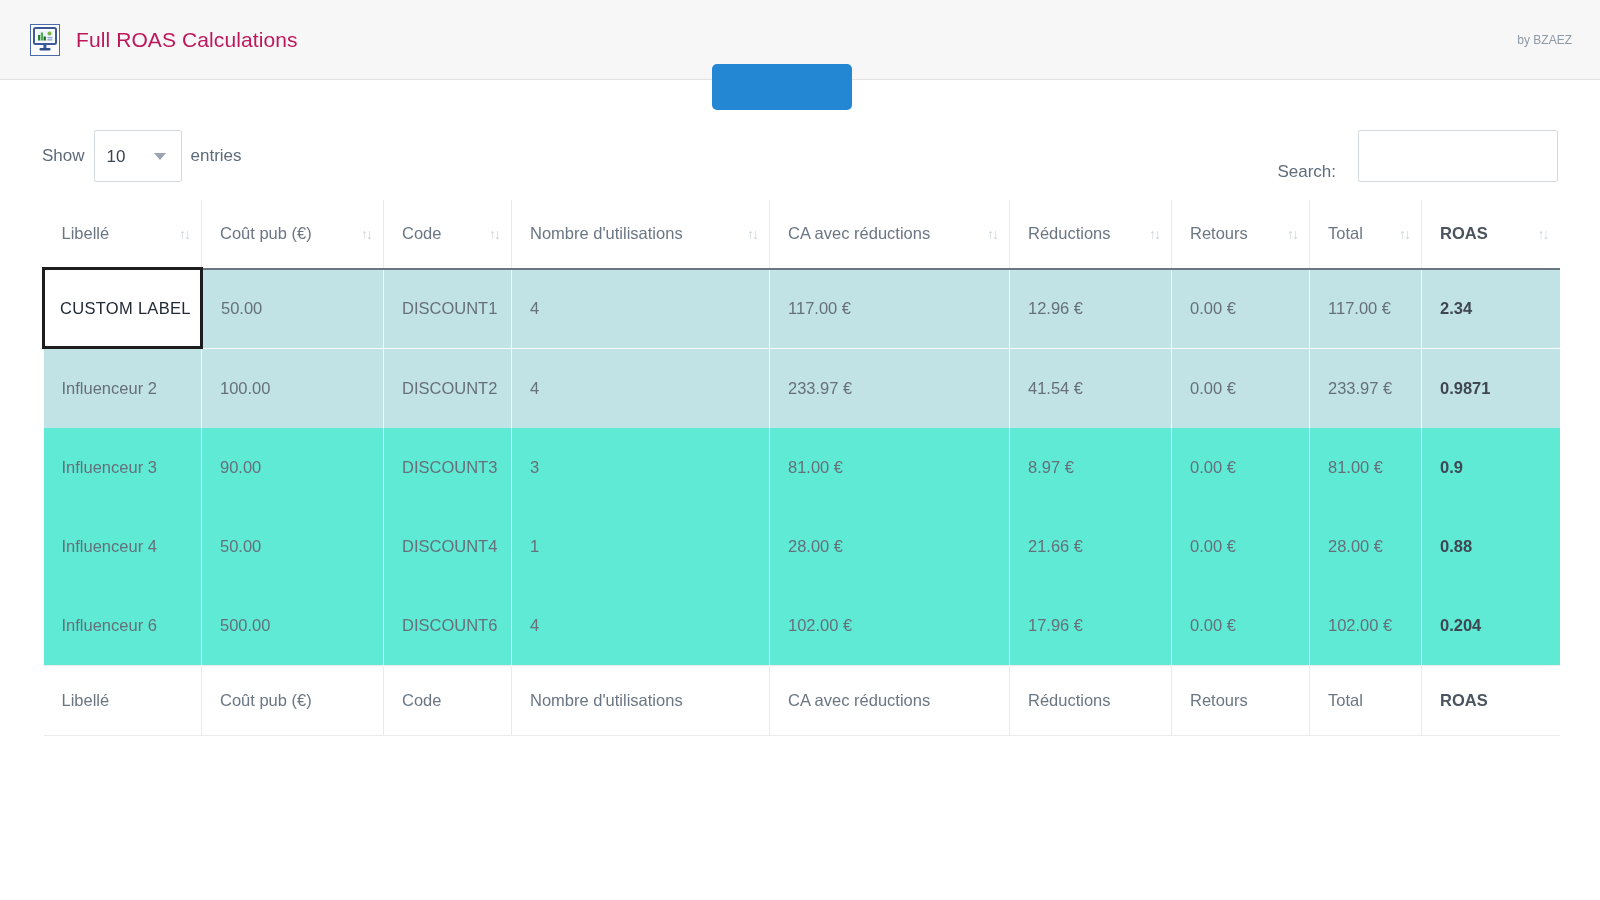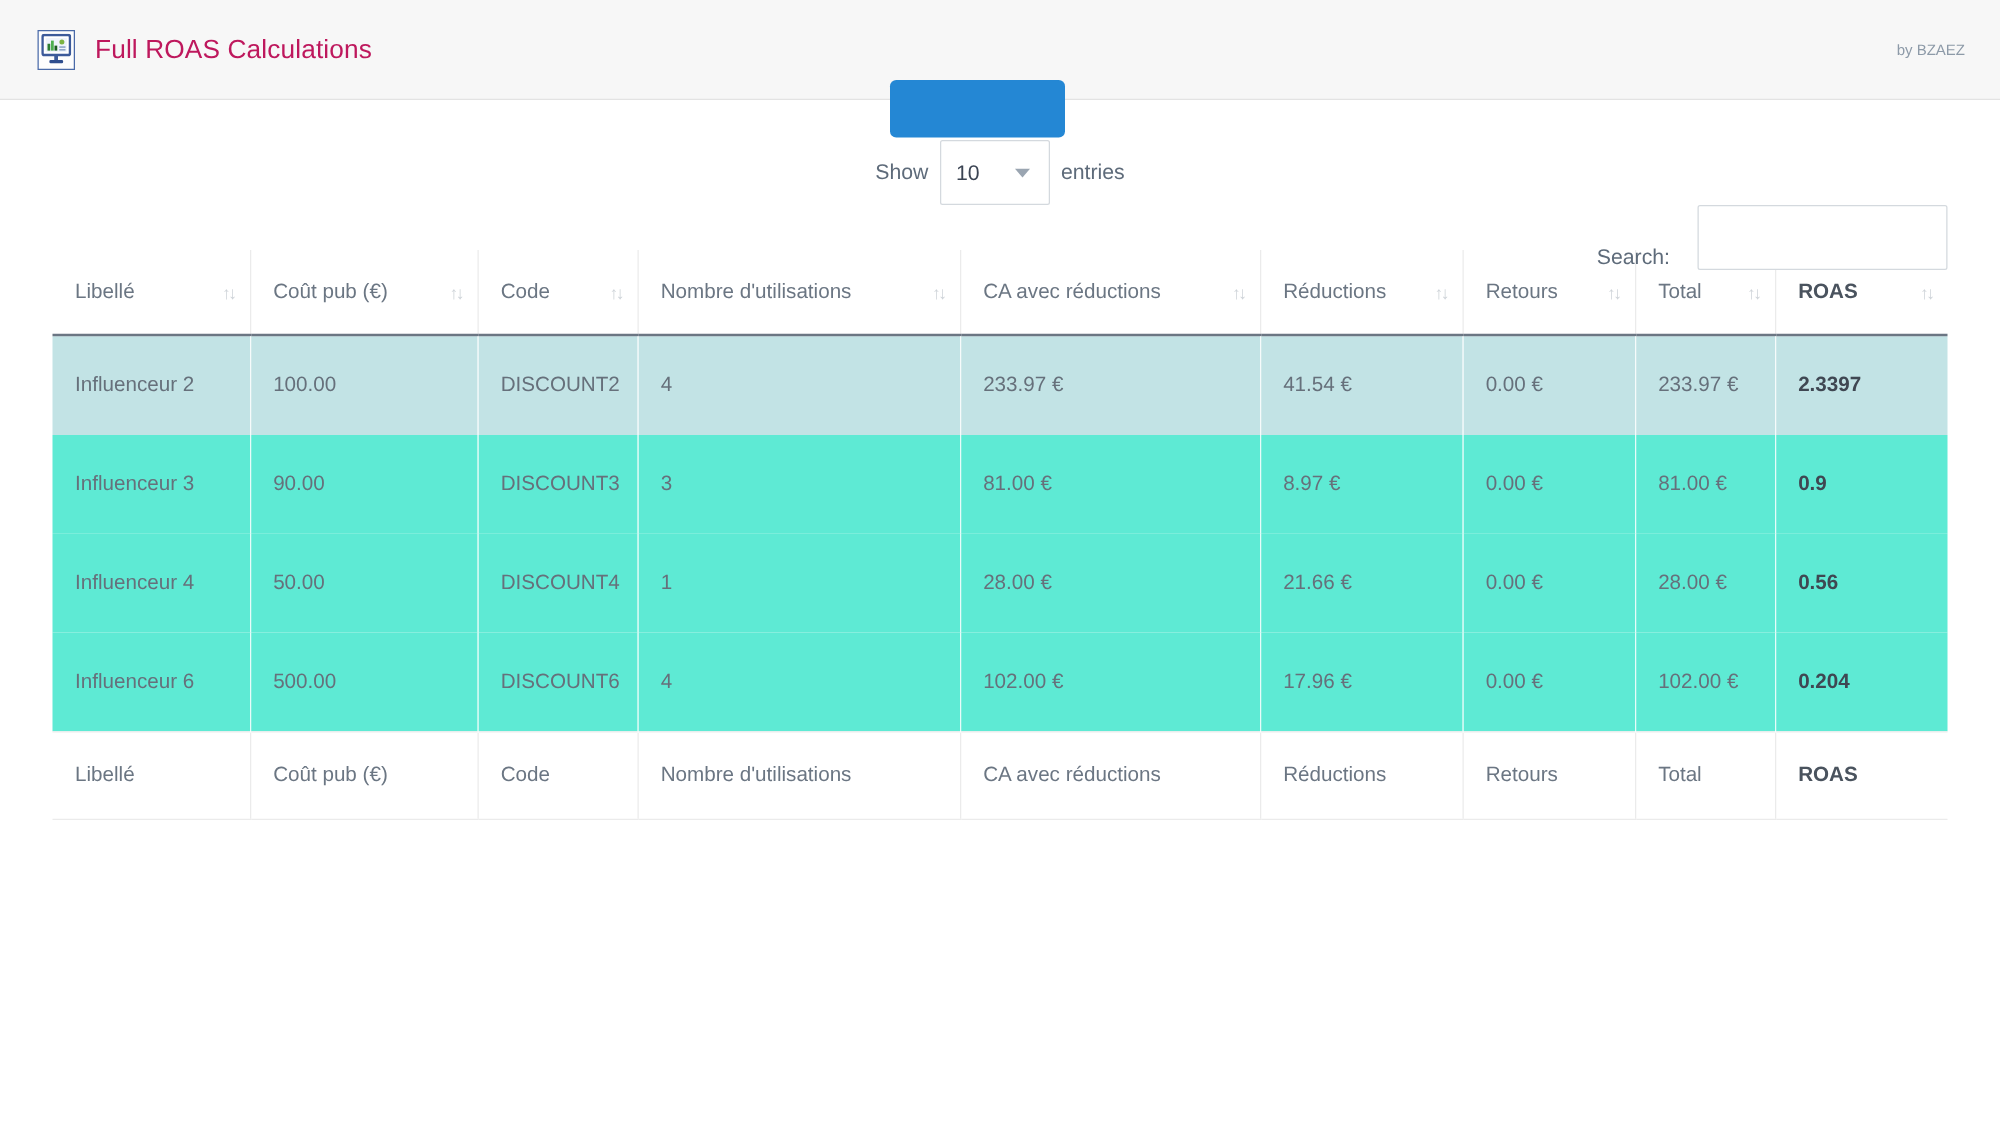--- a/index.html
+++ b/index.html
@@ -72,21 +72,20 @@
   }
 
   
   #datatable {
     padding: 0 42px;
   }
   #table-controls {
     display: flex;
     align-items: center;
     height: 88px;
-    flex-direction: column;
   }
   #length-control {
     display: flex;
     align-items: center;
     font-size: 17px;
     color: #5e6b7a;
     gap: 9px;
   }
   #length-select {
     appearance: none;
@@ -309,33 +308,44 @@
           <span class="sort-icon">↑↓</span>
         </th>
         <th class="roas-col">
           <span>ROAS</span>
           <span class="sort-icon">↑↓</span>
         </th>
       </tr>
     </thead>
 
     <tbody id="table-body">
+        <tr class="row-teal">
+          <td class="editing-cell">CUSTOM LABEL</td>
+          <td>50.00</td>
+          <td>DISCOUNT1</td>
+          <td>4</td>
+          <td>117.00 €</td>
+          <td>12.96 €</td>
+          <td>0.00 €</td>
+          <td>117.00 €</td>
+          <td class="roas-cell">2.34</td>
+        </tr>
         <tr class="row-spacer">
           <td colspan="9"></td>
         </tr>
         <tr class="row-teal">
           <td>Influenceur 2</td>
           <td>100.00</td>
           <td>DISCOUNT2</td>
           <td>4</td>
           <td>233.97 €</td>
           <td>41.54 €</td>
           <td>0.00 €</td>
           <td>233.97 €</td>
-          <td class="roas-cell">2.3397</td>
+          <td class="roas-cell">0.9871</td>
         </tr>
         <tr class="row-spacer">
           <td colspan="9"></td>
         </tr>
         <tr class="row-peach">
           <td>Influenceur 3</td>
           <td>90.00</td>
           <td>DISCOUNT3</td>
           <td>3</td>
           <td>81.00 €</td>
@@ -349,21 +359,21 @@
         </tr>
         <tr class="row-peach">
           <td>Influenceur 4</td>
           <td>50.00</td>
           <td>DISCOUNT4</td>
           <td>1</td>
           <td>28.00 €</td>
           <td>21.66 €</td>
           <td>0.00 €</td>
           <td>28.00 €</td>
-          <td class="roas-cell">0.56</td>
+          <td class="roas-cell">0.88</td>
         </tr>
         <tr class="row-spacer">
           <td colspan="9"></td>
         </tr>
         <tr class="row-spacer">
           <td colspan="9"></td>
         </tr>
         <tr class="row-peach">
           <td>Influenceur 6</td>
           <td>500.00</td>

